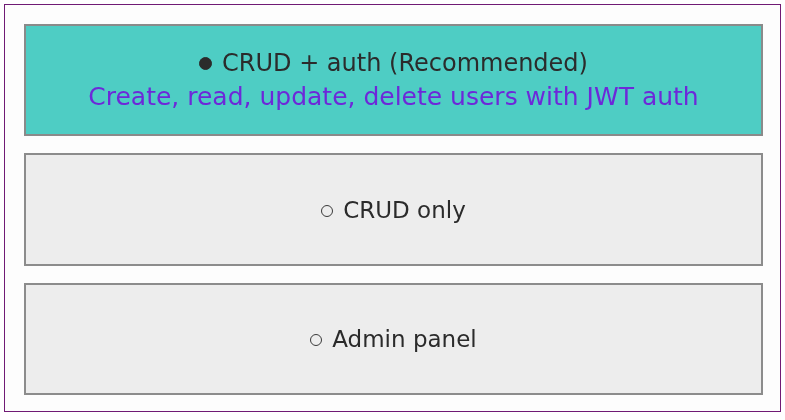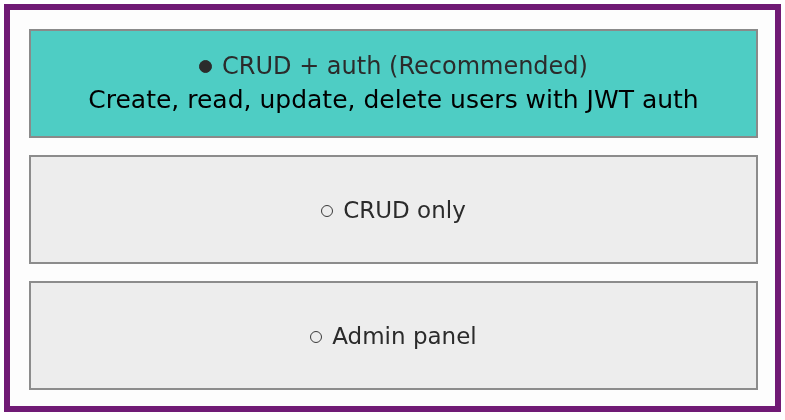--- a/index.html
+++ b/index.html
@@ -23,21 +23,21 @@
   }
 
   
   .panel {
     position: absolute;
     left: 4px;
     top: 4px;
     width: 777px;
     height: 408px;
     box-sizing: border-box;
-    border: 6px solid #701a75;
+    border: 1px solid #701a75;
     background: #fdfdfd;
     padding: 19px 17px 16px 19px;
     display: flex;
     flex-direction: column;
     gap: 17px;
   }
 
   
   .option {
     box-sizing: border-box;
@@ -63,21 +63,21 @@
   .option-title {
     display: flex;
     align-items: center;
     justify-content: center;
     color: #2b2b2b;
     font-size: 24px;
     line-height: 30px;
     white-space: nowrap;
   }
   .option-desc {
-    color: #000000;
+    color: #6d28d9;
     font-size: 25px;
     line-height: 32px;
     white-space: nowrap;
     margin-top: 3px;
   }
 
   .option-2 .option-title,
   .option-3 .option-title {
     font-size: 23px;
   }

